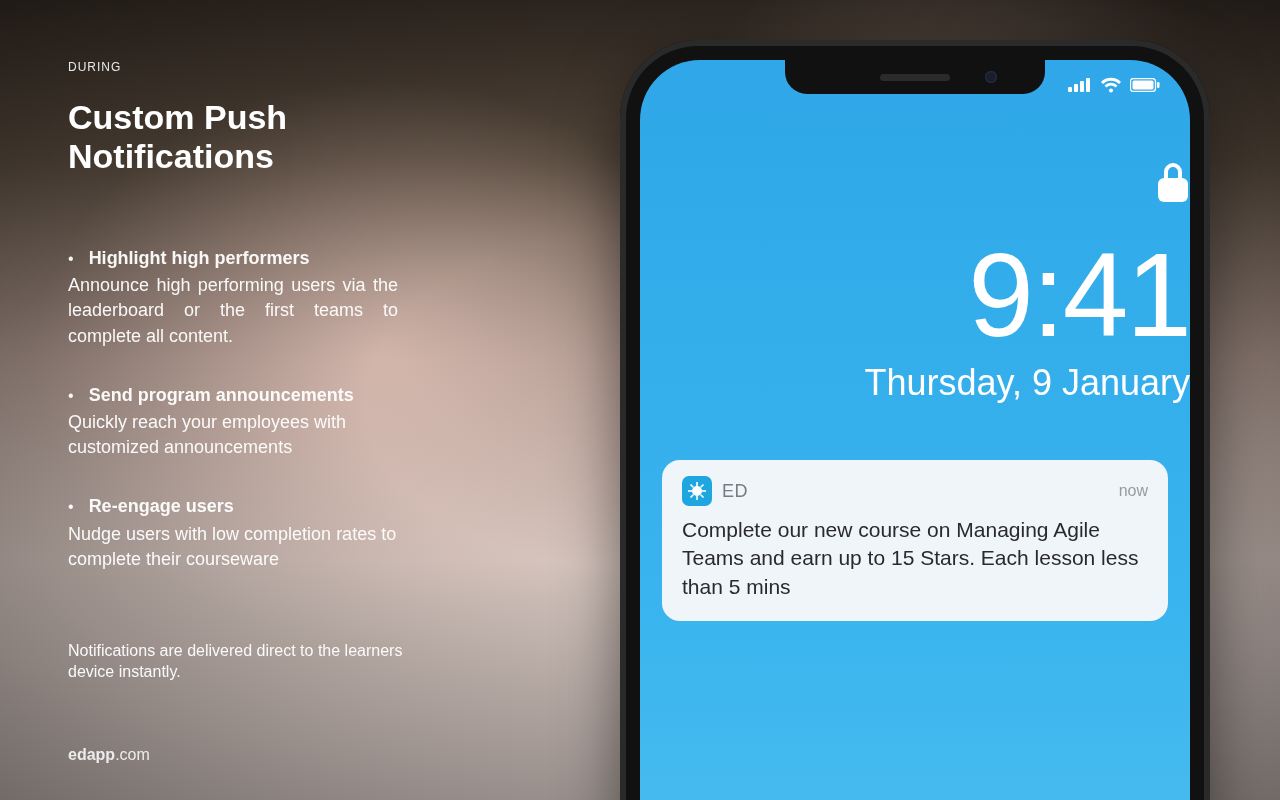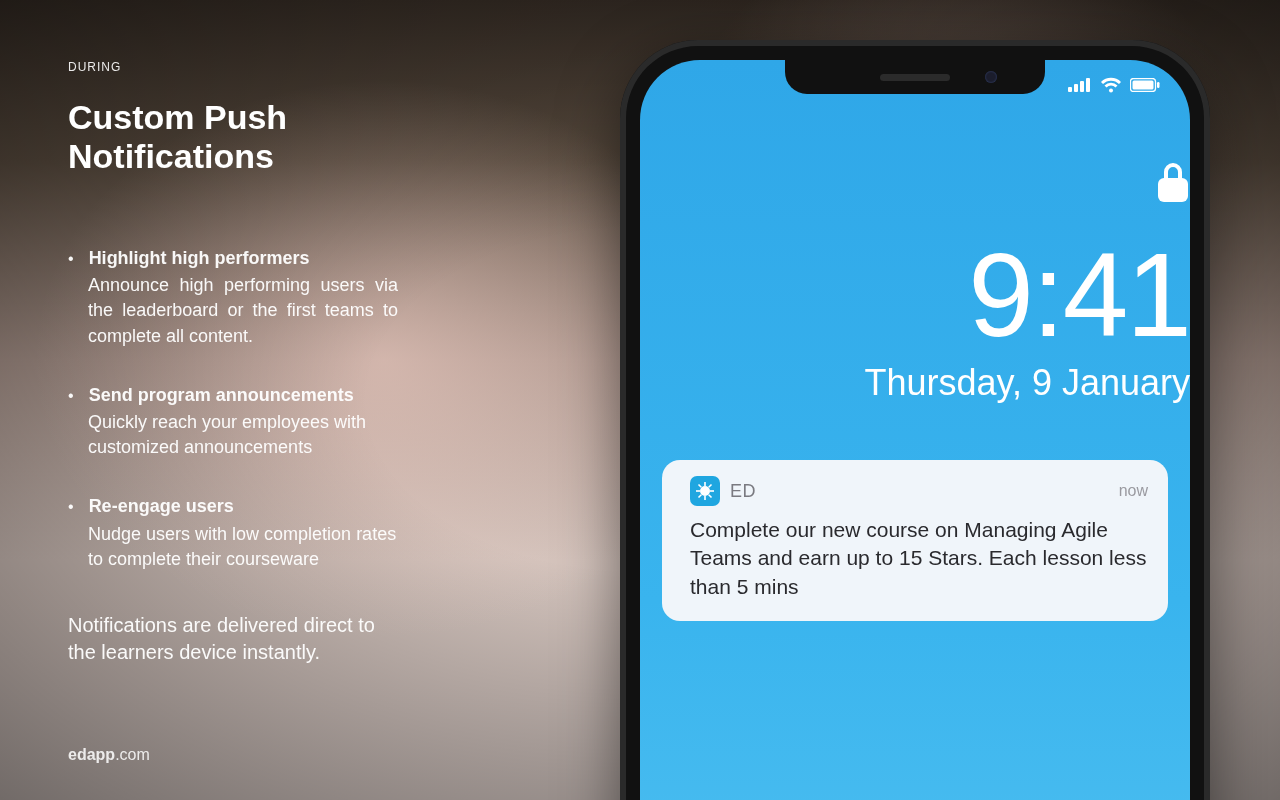--- a/index.html
+++ b/index.html
@@ -52,26 +52,25 @@
     margin-right: 10px;
   }
   .bullet-heading {
     font-weight: 700;
     display: inline;
   }
   .bullet-body {
     display: block;
     margin-top: 2px;
     font-weight: 400;
-    margin-left: 20px;
   }
   .bullet:nth-child(1) .bullet-body { text-align: justify; }
   .closing {
-    margin-top: 40px;
-    font-size: 20px;
+    margin-top: 68px;
+    font-size: 16px;
     line-height: 1.35;
     color: rgba(255,255,255,0.95);
     max-width: 340px;
   }
   .footer-brand {
     position: absolute;
     left: 68px;
     bottom: 36px;
     font-size: 16px;
     color: rgba(255,255,255,0.85);
@@ -166,21 +165,21 @@
     font-weight: 400;
     font-family: -apple-system, "Helvetica Neue", Arial, sans-serif;
   }
   .notification-card {
     position: absolute;
     top: 400px;
     left: 22px;
     right: 22px;
     background: rgba(248,248,250,0.96);
     border-radius: 18px;
-    padding: 16px 20px 20px 28px;
+    padding: 16px 20px 20px 20px;
     color: #222;
     font-family: -apple-system, "Helvetica Neue", Arial, sans-serif;
   }
   .notif-head {
     display: flex;
     align-items: center;
     gap: 10px;
     margin-bottom: 10px;
   }
   .notif-appicon {

